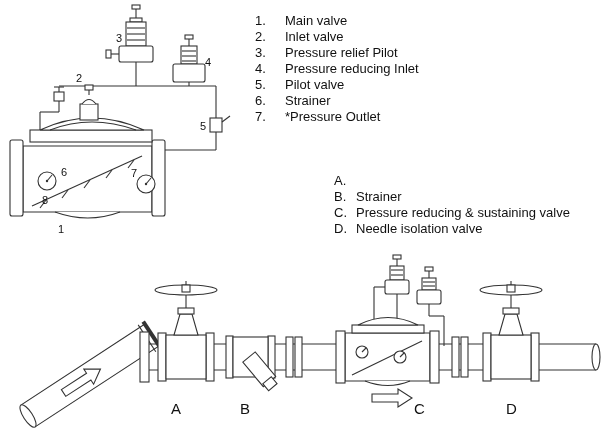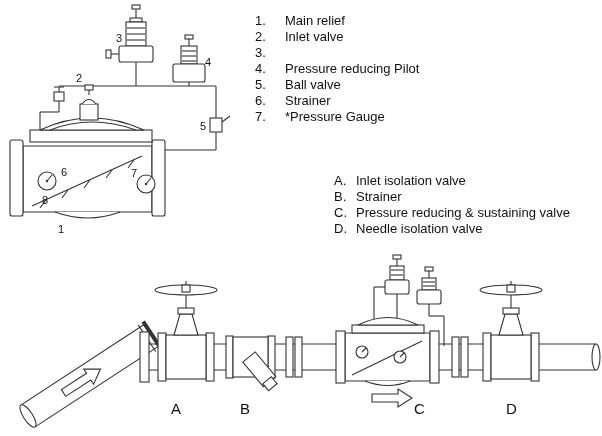--- a/index.html
+++ b/index.html
@@ -106,51 +106,51 @@
     <text class="callout" x="200" y="130">5</text>
     <text class="callout" x="61" y="176">6</text>
     <text class="callout" x="131" y="177">7</text>
     <text class="callout" x="42" y="204">8</text>
     <text class="callout" x="58" y="233">1</text>
   </svg>
 
   <div class="legend" style="left:255px;top:13px;">
     <div class="row">
         <span class="num">1.</span>
-        <span>Main relief</span>
+        <span>Main valve</span>
       </div>
     <div class="row">
         <span class="num">2.</span>
         <span>Inlet valve</span>
       </div>
     <div class="row">
         <span class="num">3.</span>
+        <span>Pressure relief Pilot</span>
       </div>
     <div class="row">
         <span class="num">4.</span>
-        <span>Pressure reducing Pilot</span>
+        <span>Pressure reducing Inlet</span>
       </div>
     <div class="row">
         <span class="num">5.</span>
-        <span>Ball valve</span>
+        <span>Pilot valve</span>
       </div>
     <div class="row">
         <span class="num">6.</span>
         <span>Strainer</span>
       </div>
     <div class="row">
         <span class="num">7.</span>
-        <span>*Pressure Gauge</span>
+        <span>*Pressure Outlet</span>
       </div>
   </div>
 
   <div class="legend lettered" style="left:334px;top:173px;">
     <div class="row">
         <span class="num">A.</span>
-        <span>Inlet isolation valve</span>
       </div>
     <div class="row">
         <span class="num">B.</span>
         <span>Strainer</span>
       </div>
     <div class="row">
         <span class="num">C.</span>
         <span>Pressure reducing &amp; sustaining valve</span>
       </div>
     <div class="row">

